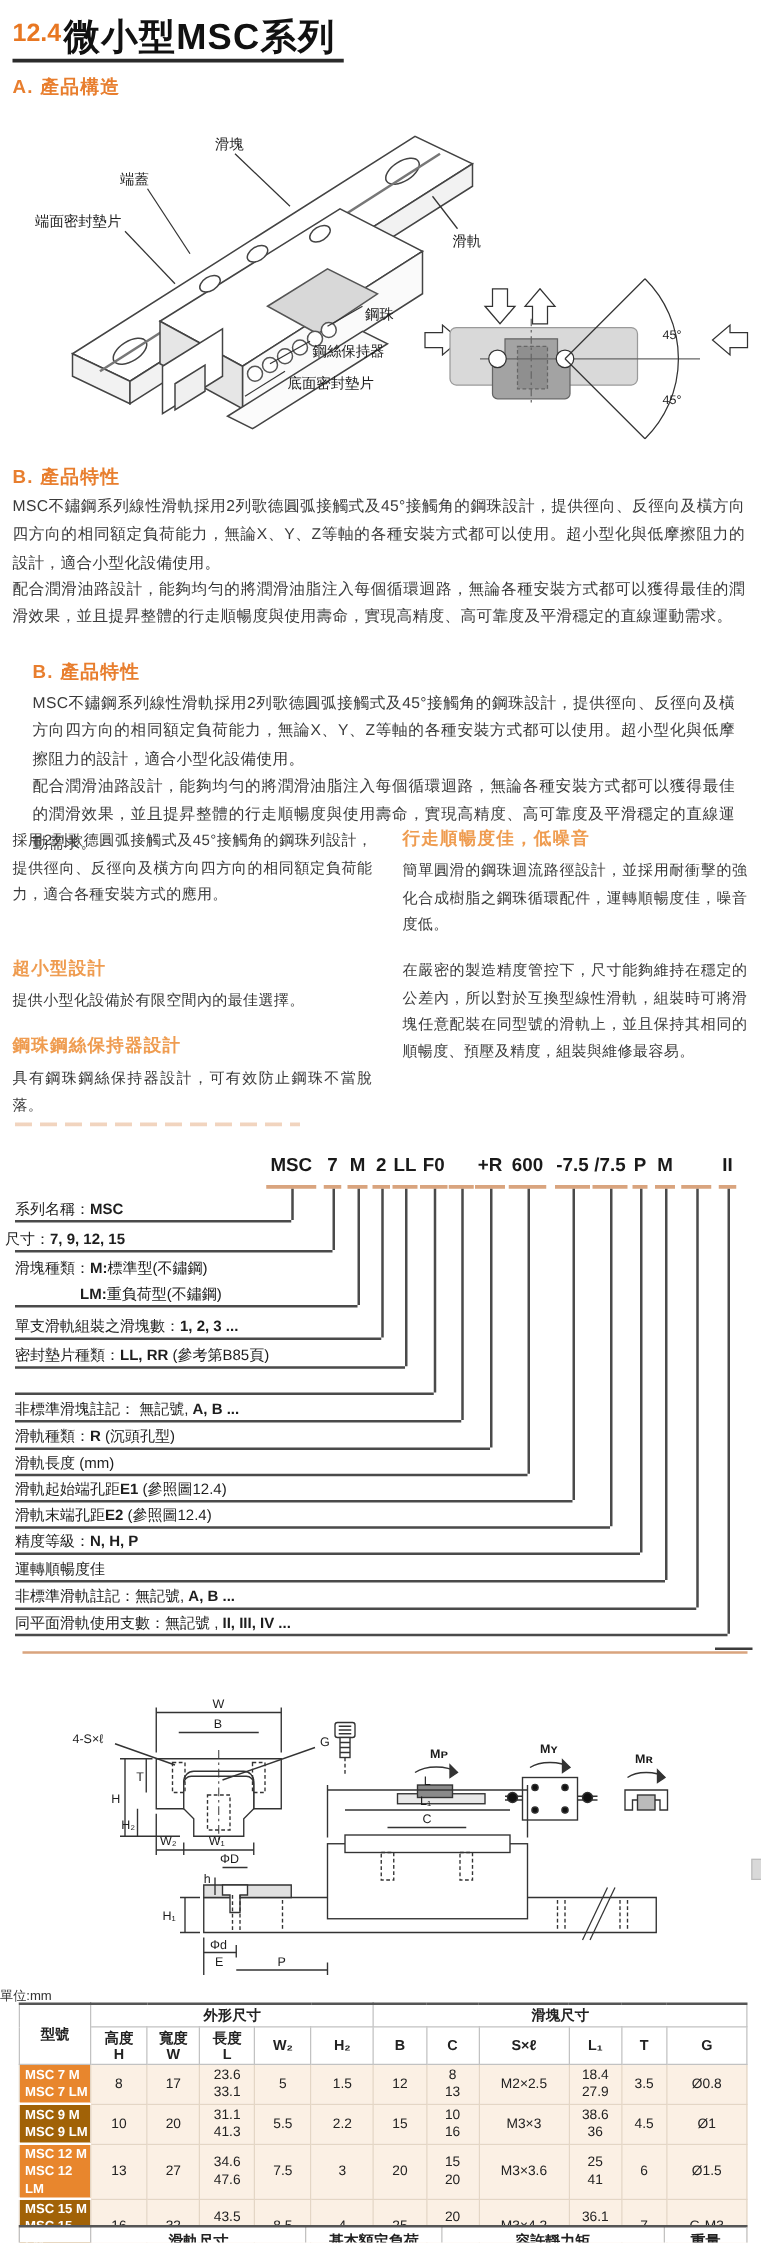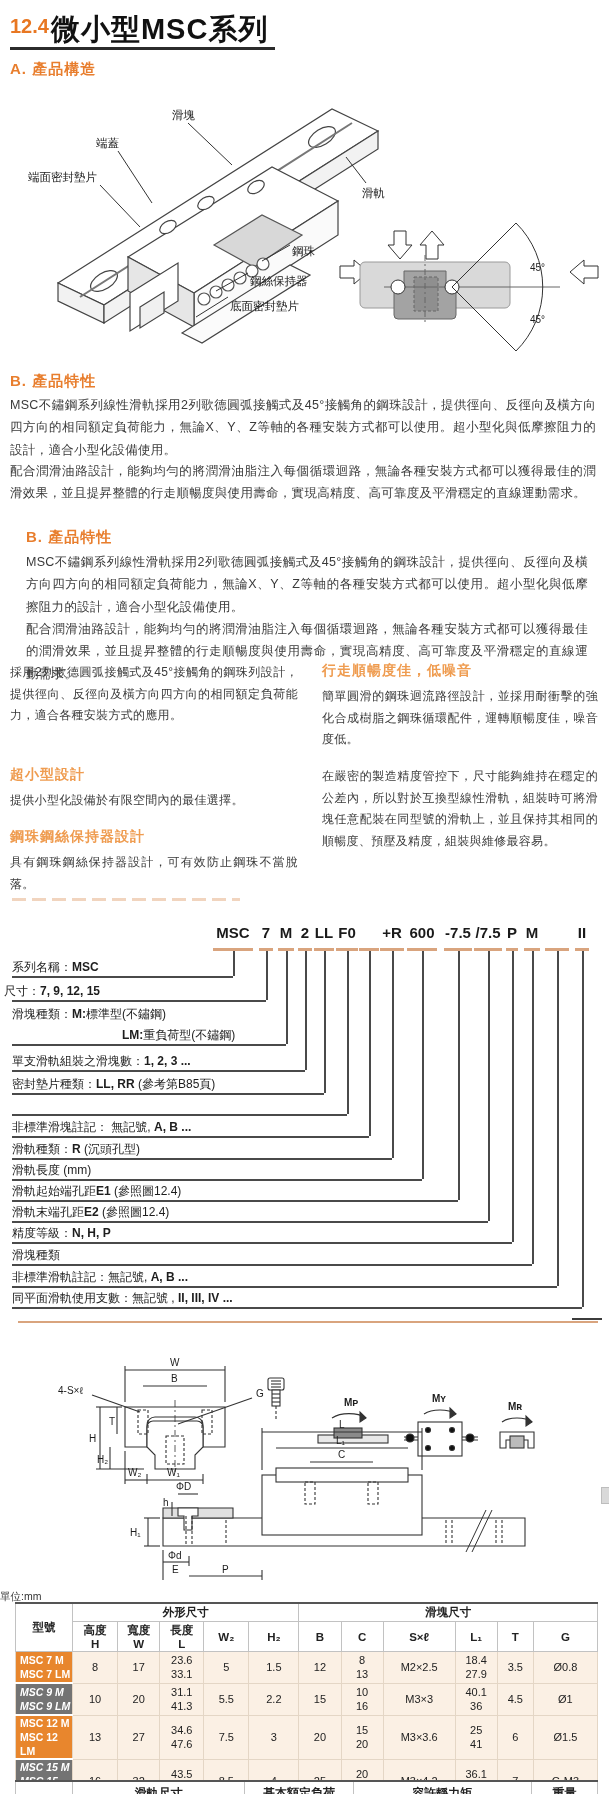--- a/index.html
+++ b/index.html
@@ -25,40 +25,40 @@
     background:repeating-linear-gradient(90deg,#e0a070 0 14px,transparent 14px 20px);}
   
   #model-code{top:920px;left:0;width:492px;height:400px;}
   .mc-token{position:absolute;top:4px;width:64px;text-align:center;
     font-size:15px;font-weight:bold;color:#1a1a1a;white-space:nowrap;}
   .mc-underline{position:absolute;top:28px;height:2.5px;background:#d9a47e;}
   .mc-vline{position:absolute;width:1.5px;background:#4a4a4a;}
   .mc-hline{position:absolute;height:1.5px;background:#4a4a4a;}
   .mc-label{position:absolute;font-size:12px;color:#1d1d1d;white-space:nowrap;line-height:21px;}
   .mc-label b{font-weight:bold;}
-  .mc-line2{margin-left:94px;padding-left:16px;}
+  .mc-line2{margin-left:36px;padding-left:16px;}
   
   .divider{top:1321px;left:18px;width:580px;height:1.5px;background:#d9a47e;}
   .divider-dark{top:1318px;left:572px;width:30px;height:2px;background:#3c3c3c;}
   .side-tab{top:1487px;left:601px;width:8px;height:15px;background:#d9d9d9;border:1px solid #bdbdbd;}
   
   svg text{font-family:"Liberation Sans","DejaVu Sans",sans-serif;}
   .unit-label{top:1590px;left:0;width:598px;text-align:left;font-size:10.5px;color:#333;}
   
   table{border-collapse:collapse;table-layout:fixed;}
   #t1{top:1602px;left:15px;position:absolute;width:583px;
       border-top:2px solid #555;border-bottom:2.5px solid #e08a3c;}
   #t1 th{background:#fff;border:1px solid #c2c2c2;font-size:11.5px;color:#222;
       font-weight:bold;padding:1px 0;text-align:center;}
   #t1 td{background:#fbf0e4;border:1px solid #e4d6c5;font-size:11px;color:#222;
       text-align:center;padding:0;height:30px;line-height:14px;}
   #t1 td.model{color:#fff;font-weight:bold;font-size:10.5px;text-align:left;
       padding-left:4px;border-bottom:2px solid #fff;line-height:14px;}
   #t1 td.model.orange{background:#e8862d;}
-  #t1 td.model.gray{background:#737373;font-style:italic;}
+  #t1 td.model.gray{background:#a16207;}
   .dual div{line-height:14px;}
   #t2{top:1780px;left:15px;position:absolute;width:583px;border-top:2px solid #555;}
   #t2 th{background:#fff;border:1px solid #c2c2c2;font-size:12px;color:#222;
       font-weight:bold;text-align:center;padding:3px 0 14px 0;}
 </style>
 </head>
 <body>
 
 <div class="abs title-row">
   <span class="title-num">12.4</span><span class="title-main">微小型MSC系列</span>
@@ -257,21 +257,21 @@
     <div class="mc-hline" style="left: 12px; top: 301px; width: 476px;"></div>
     <div class="mc-label" style="left: 12px; top: 282px;">
       <div><span>滑軌末端孔距</span><b>E2 </b><span>(參照圖12.4)</span></div>
     </div>
     <div class="mc-hline" style="left: 12px; top: 322px; width: 500px;"></div>
     <div class="mc-label" style="left: 12px; top: 303px;">
       <div><span>精度等級：</span><b>N, H, P</b></div>
     </div>
     <div class="mc-hline" style="left: 12px; top: 344px; width: 520px;"></div>
     <div class="mc-label" style="left: 12px; top: 325px;">
-      <div><span>滑塊種類</span></div>
+      <div><span>運轉順暢度佳</span></div>
     </div>
     <div class="mc-hline" style="left: 12px; top: 366px; width: 545px;"></div>
     <div class="mc-label" style="left: 12px; top: 347px;">
       <div><span>非標準滑軌註記：無記號, </span><b>A, B ...</b></div>
     </div>
     <div class="mc-hline" style="left: 12px; top: 387px; width: 570px;"></div>
     <div class="mc-label" style="left: 12px; top: 368px;">
       <div><span>同平面滑軌使用支數：無記號 , </span><b>II, III, IV ...</b></div>
     </div>
   </div>
@@ -519,21 +519,21 @@
         </td>
         <td>5.5</td>
         <td>2.2</td>
         <td>15</td>
         <td class="dual">
           <div>10</div>
           <div>16</div>
         </td>
         <td>M3×3</td>
         <td class="dual">
-          <div>40.1</div>
+          <div>38.6</div>
           <div>36</div>
         </td>
         <td>4.5</td>
         <td>Ø1</td>
       </tr>
       <tr>
         <td class="model orange">
           <div>MSC 12 M</div>
           <div>MSC 12 LM</div>
         </td>

